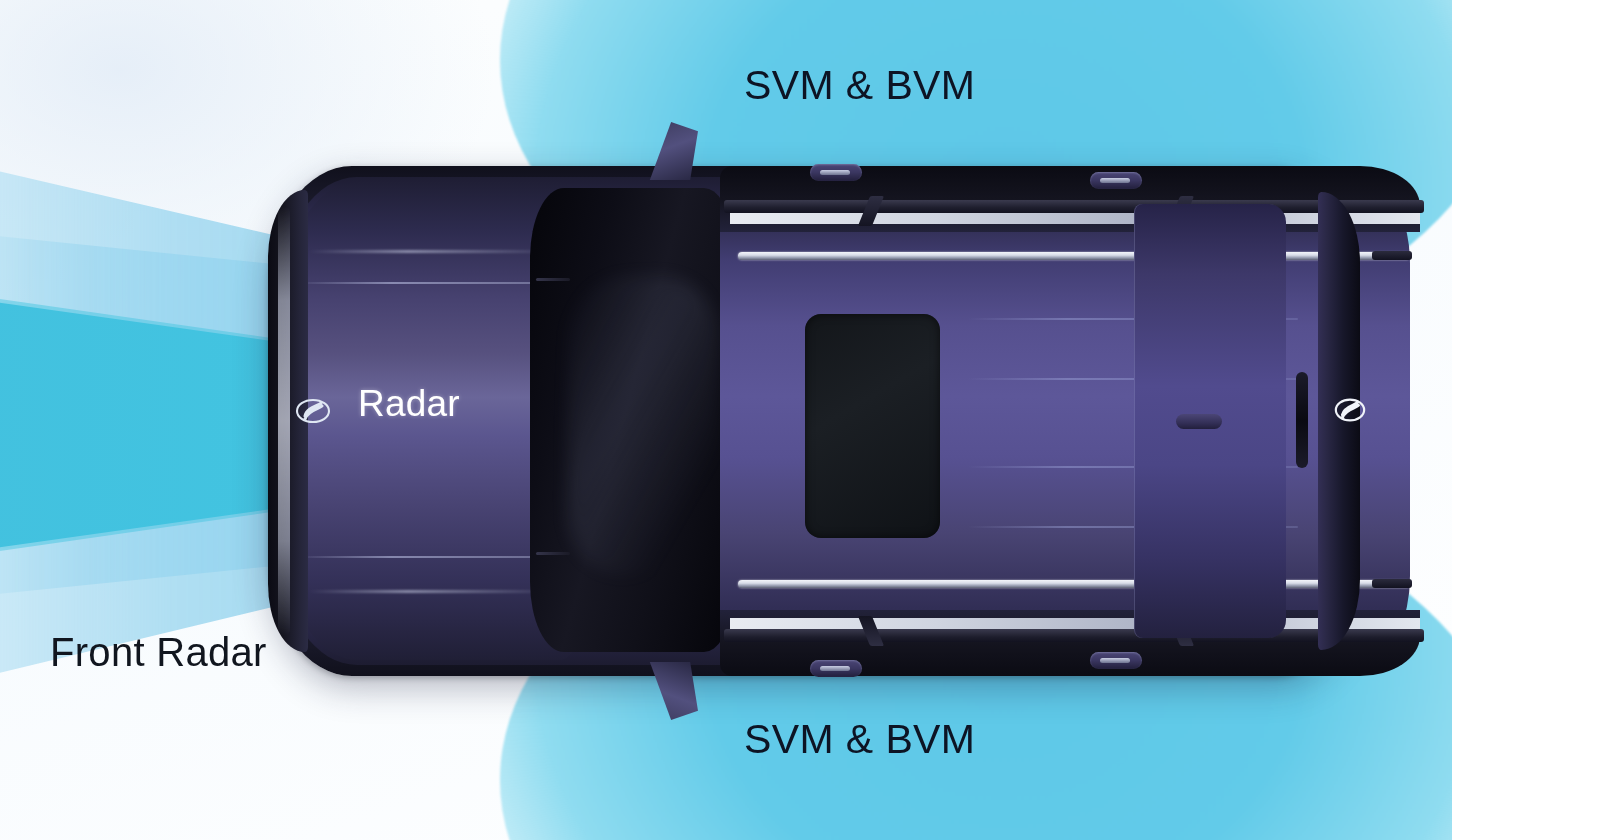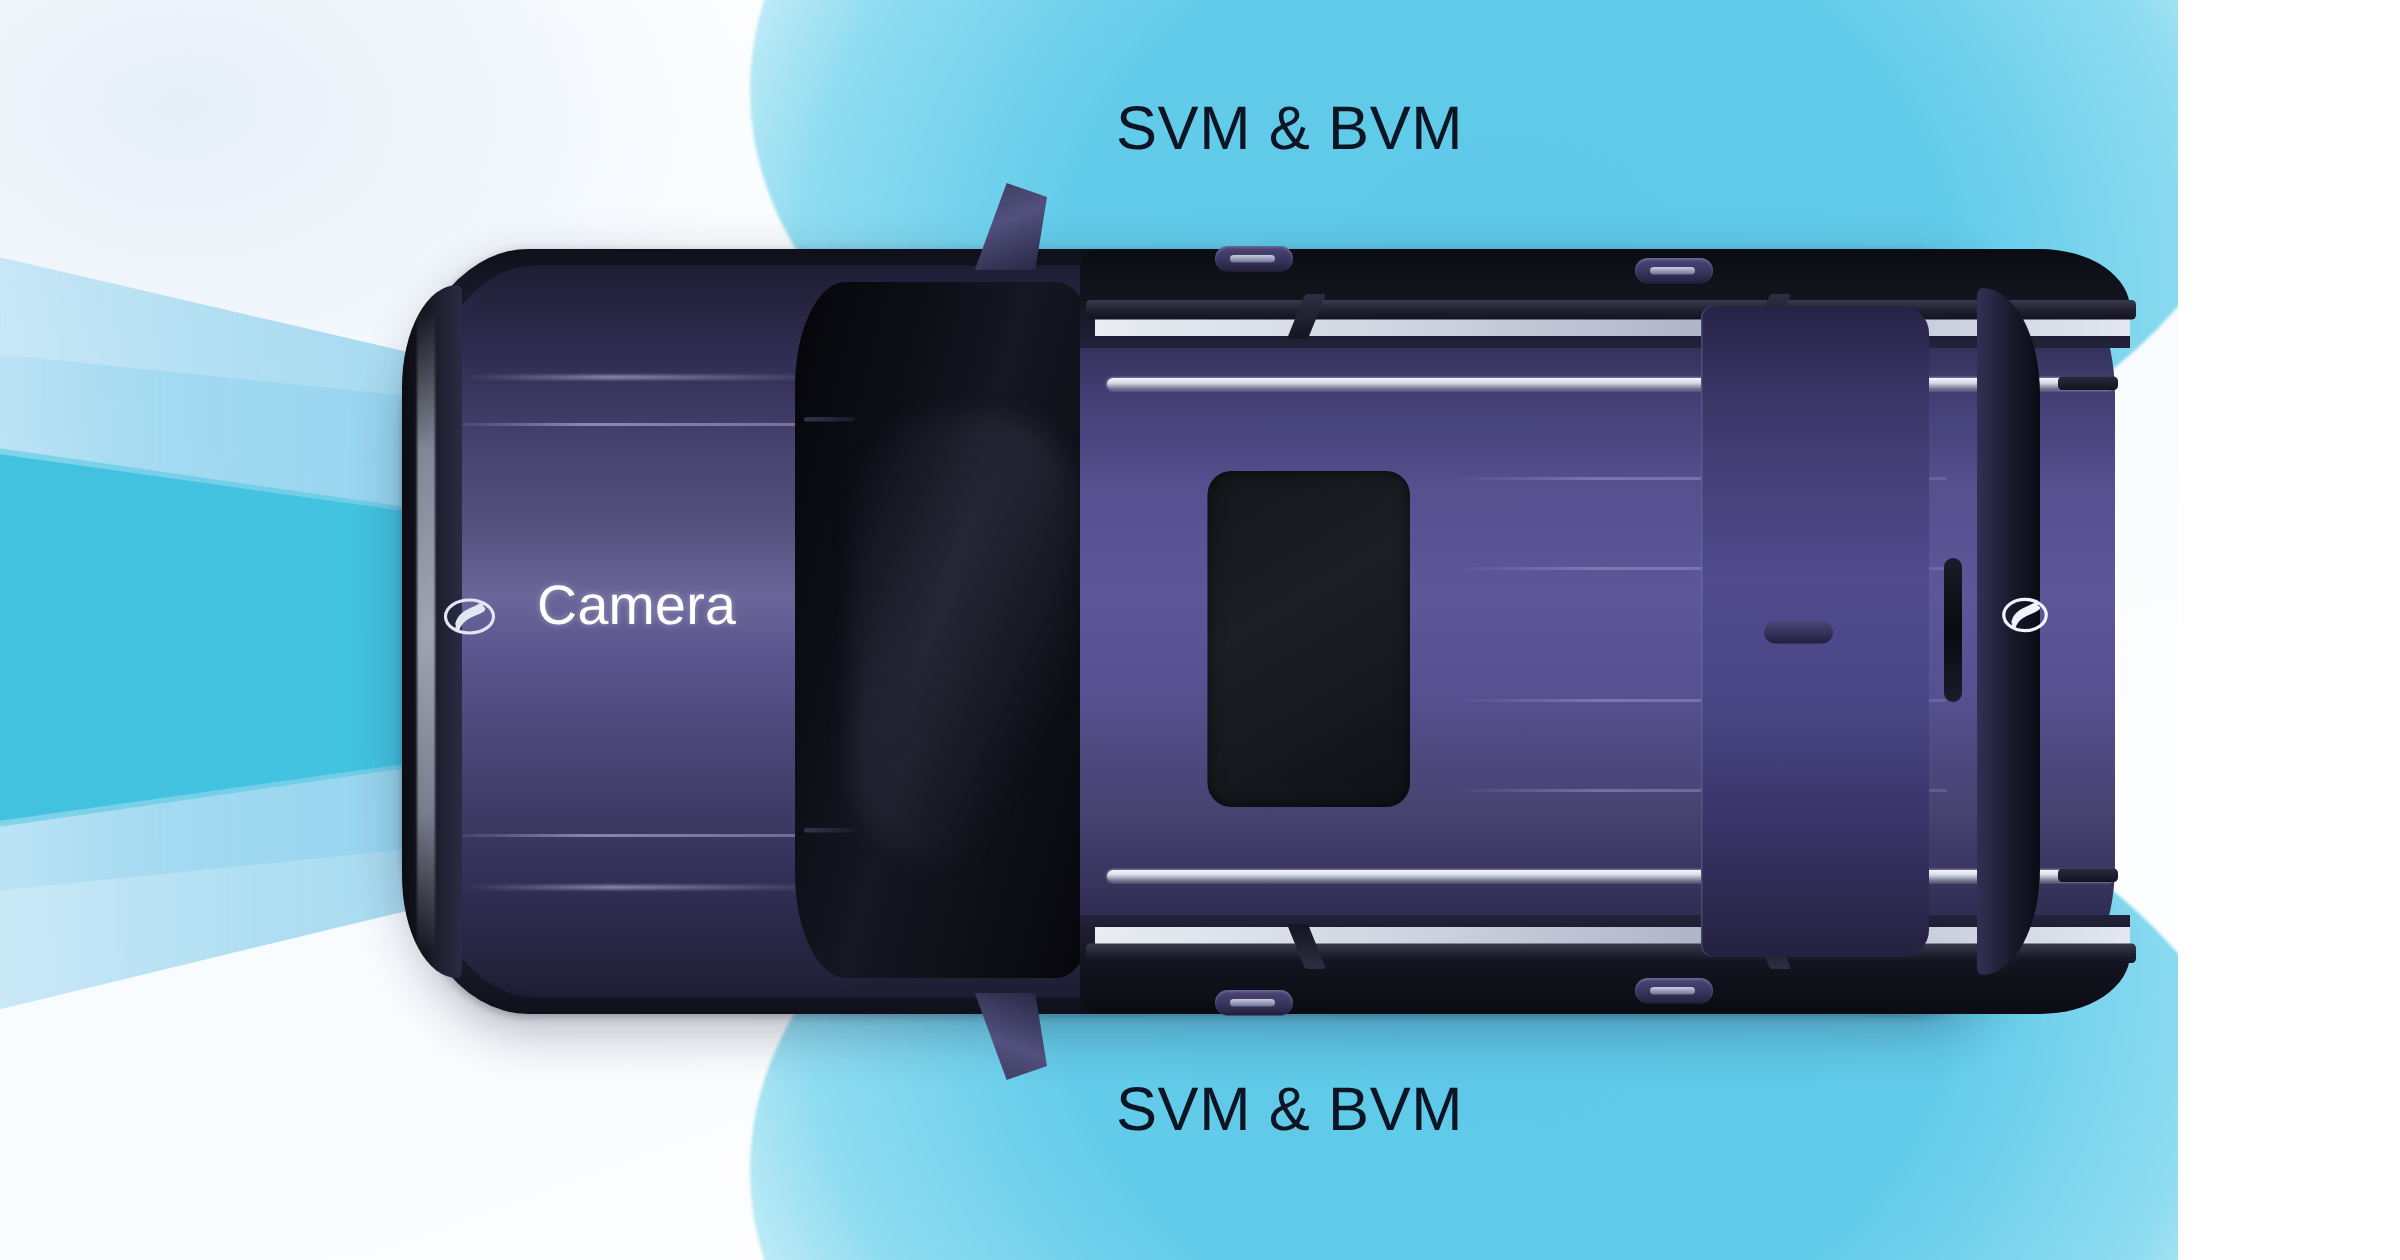--- a/index.html
+++ b/index.html
@@ -366,18 +366,19 @@
         <path d="M10 23 C12 14, 24 13, 26 10 M10 26 C13 17, 24 16, 27 13" fill="none" stroke="#f0f3f9" stroke-width="3.2" stroke-linecap="round"></path>
       </svg>
     </div>
 
   </div>
 
   <div class="label" id="label-svm-top">SVM &amp; BVM</div>
 
   <div class="label" id="label-svm-bottom">SVM &amp; BVM</div>
 
+  <div class="label" id="label-front-radar">Front Radar</div>
 
   <div class="label" id="label-front-camera">
-    <span>Camera</span>
+    <span>Radar</span>
   </div>
 
 </div>
 
 </body></html>

